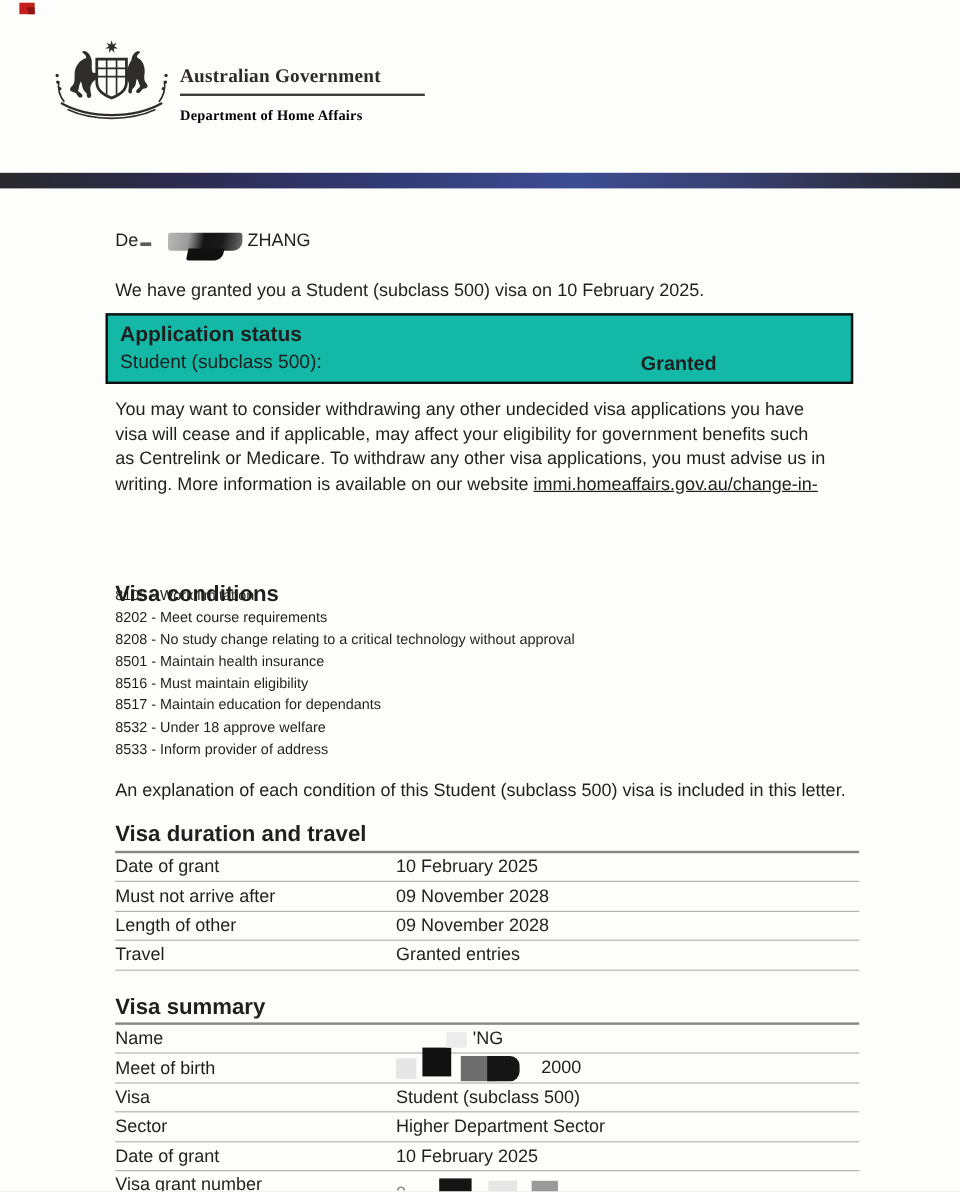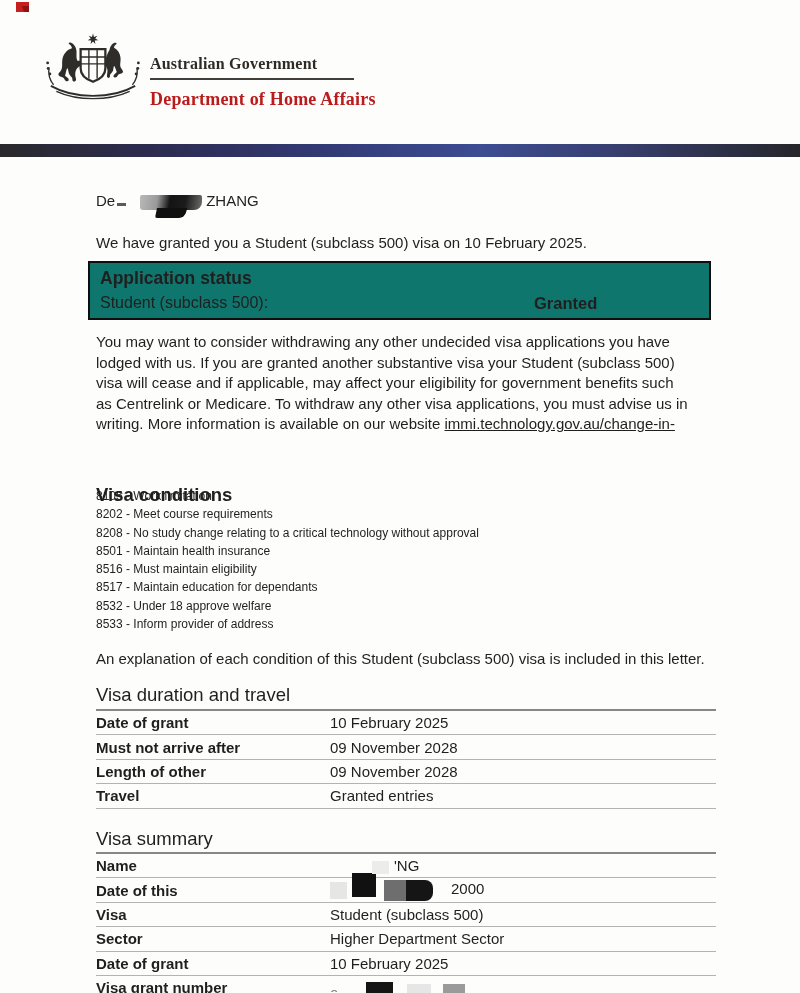--- a/index.html
+++ b/index.html
@@ -8,62 +8,62 @@
   .abs{position:absolute;}
 
   
   .red-mark{left:16px;top:2px;width:13px;height:10px;}
 
   
   .crest{left:38px;top:31px;}
   .gov-text{left:150px;top:55px;}
   .gov-line1{font-family:"Liberation Serif", serif;font-weight:bold;font-size:16px;color:#2e2b27;letter-spacing:.2px;}
   .gov-rule{width:204px;height:2px;background:#413e39;margin-top:5px;}
-  .gov-line2{font-family:"Liberation Serif", serif;font-weight:bold;font-size:18px;color:#b91c1c;margin-top:9px;letter-spacing:.2px;}
+  .gov-line2{font-family:"Liberation Serif", serif;font-weight:bold;font-size:12px;color:#000000;margin-top:9px;letter-spacing:.2px;}
 
   
   .divider-bar{left:0;top:144px;width:800px;height:13px;
     background:linear-gradient(90deg,#29292d 0%,#2c2b4e 18%,#323a74 40%,#3d4d92 60%,#384072 76%,#26262a 100%);}
 
   
   .salutation{left:96px;top:192px;font-size:15px;}
   .name-underscore{display:inline-block;width:9px;height:3px;background:#5a5a5a;vertical-align:0px;margin-left:2px;}
   .name-redaction{display:inline-block;position:relative;width:62px;height:15px;margin:0 4px 0 14px;vertical-align:-4px;
     background:linear-gradient(100deg,#b9b9b9 0%,#9a9a9a 28%,#141414 48%,#1b1b1b 72%,#6f6f6f 100%);
     border-radius:2px 2px 8px 3px;}
   .name-redaction::after{content:"";position:absolute;left:16px;bottom:-8px;width:30px;height:10px;background:#101010;
     transform:skewX(-12deg);border-radius:0 0 6px 2px;}
   .intro{left:96px;top:234px;font-size:15px;}
 
   
-  .status-box{left:88px;top:261px;width:609px;height:50px;border:2.5px solid #0f0f0f;padding:5px 0 0 10px;background:#0f766e;}
+  .status-box{left:88px;top:261px;width:609px;height:50px;border:2.5px solid #0f0f0f;padding:5px 0 0 10px;background:#14b8a6;}
   .status-title{font-size:17.5px;font-weight:bold;}
   .status-row{position:relative;margin-top:5px;font-size:16px;}
   .status-value{position:absolute;left:434px;top:0;font-weight:bold;font-size:16.5px;}
 
   
   .paragraph{left:96px;top:332px;font-size:15px;line-height:20.5px;width:640px;}
   .link{text-decoration:underline;}
 
   
   .cond-heading{left:96px;top:484px;font-size:18.5px;font-weight:bold;}
   .cond-list{left:96px;top:487px;font-size:12px;line-height:18.3px;}
 
   .explanation{left:96px;top:650px;font-size:15px;}
 
   
-  .tbl-heading{font-size:18.5px;font-weight:normal;text-align:center;}
+  .tbl-heading{font-size:18.5px;font-weight:bold;text-align:center;}
   .h-duration{left:96px;top:684px;}
   .h-summary{left:96px;top:828px;}
   .tbl{left:96px;width:620px;border-top:2px solid #878787;}
   .t-duration{top:709px;}
   .t-summary{top:852px;}
   .trow{display:flex;align-items:center;height:23.4px;border-bottom:1px solid #b3b3b3;font-size:15px;}
   .t-duration .trow{height:23.4px;}
-  .tlabel{width:234px;font-weight:bold;}
+  .tlabel{width:234px;font-weight:normal;}
   .tvalue{flex:1;position:relative;}
 
   
   .blk{display:inline-block;vertical-align:middle;}
   .blk-light{background:#e6e6e6;}
   .blk-midgray{background:#6e6e6e;}
   .blk-black{background:#151515;}
   .blk-gray{background:#9a9a9a;}
   .name-blk{width:17px;height:13px;margin-left:42px;margin-right:5px;background:#ececec;}
   .cross-row-blk{position:absolute;left:256px;top:19px;width:24px;height:24px;background:#111;}
@@ -127,24 +127,23 @@
   <div class="abs status-box">
     <div class="status-title">Application status</div>
     <div class="status-row">
       <span>Student (subclass 500):</span>
       <span class="status-value">Granted</span>
     </div>
   </div>
 
   <div class="abs paragraph">
     <div>You may want to consider withdrawing any other undecided visa applications you have</div>
-    <div>lodged with us. If you are granted another substantive visa your Student (subclass 500)</div>
     <div>visa will cease and if applicable, may affect your eligibility for government benefits such</div>
     <div>as Centrelink or Medicare. To withdraw any other visa applications, you must advise us in</div>
-    <div><span>writing. More information is available on our website </span><span class="link">immi.technology.gov.au/change-in-</span></div>
+    <div><span>writing. More information is available on our website </span><span class="link">immi.homeaffairs.gov.au/change-in-</span></div>
   </div>
 
   <div class="abs cond-heading">Visa conditions</div>
   <div class="abs cond-list">
     <div>8105 - Work limitation</div>
     <div>8202 - Meet course requirements</div>
     <div>8208 - No study change relating to a critical technology without approval</div>
     <div>8501 - Maintain health insurance</div>
     <div>8516 - Must maintain eligibility</div>
     <div>8517 - Maintain education for dependants</div>
@@ -177,21 +176,21 @@
   <div class="abs tbl-heading h-summary">Visa summary</div>
   <div class="abs tbl t-summary">
     <div class="cross-row-blk"></div>
     <div class="trow">
       <div class="tlabel">Name</div>
       <div class="tvalue">
         <span class="blk name-blk"></span><span>'NG</span>
       </div>
     </div>
     <div class="trow">
-      <div class="tlabel">Date of this</div>
+      <div class="tlabel">Meet of birth</div>
       <div class="tvalue">
         <span class="blk blk-light dob-blk1"></span><span class="blk blk-midgray dob-blk2"></span><span class="blk blk-black dob-blk3"></span><span class="dob-text">2000</span>
       </div>
     </div>
     <div class="trow">
       <div class="tlabel">Visa</div>
       <div class="tvalue">Student (subclass 500)</div>
     </div>
     <div class="trow">
       <div class="tlabel">Sector</div>

